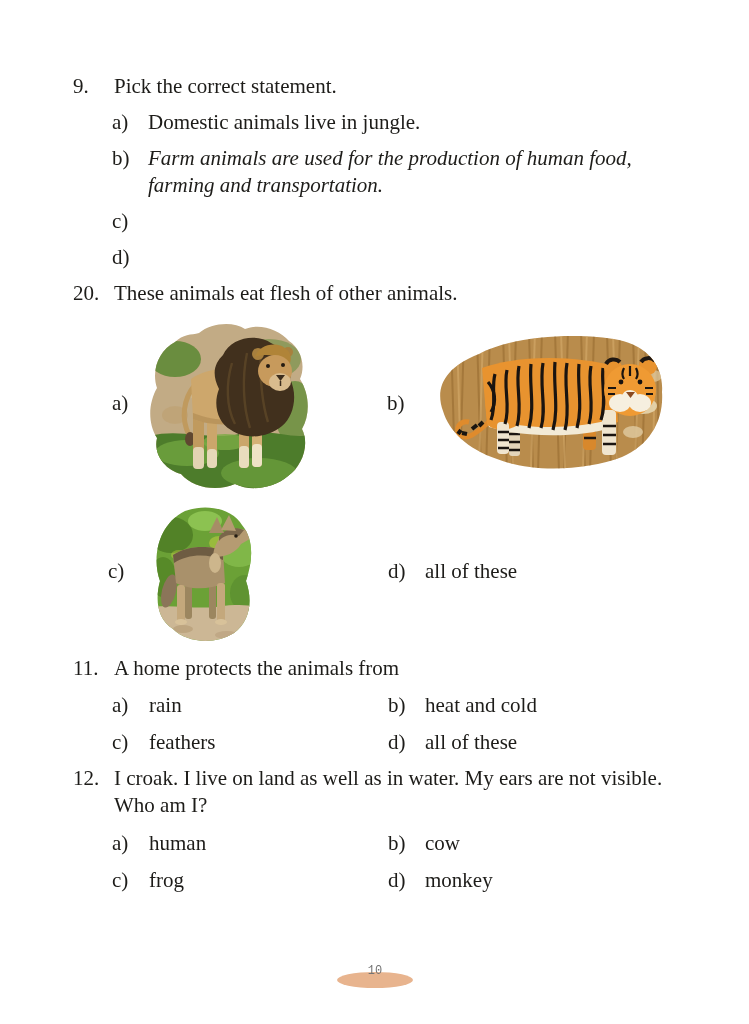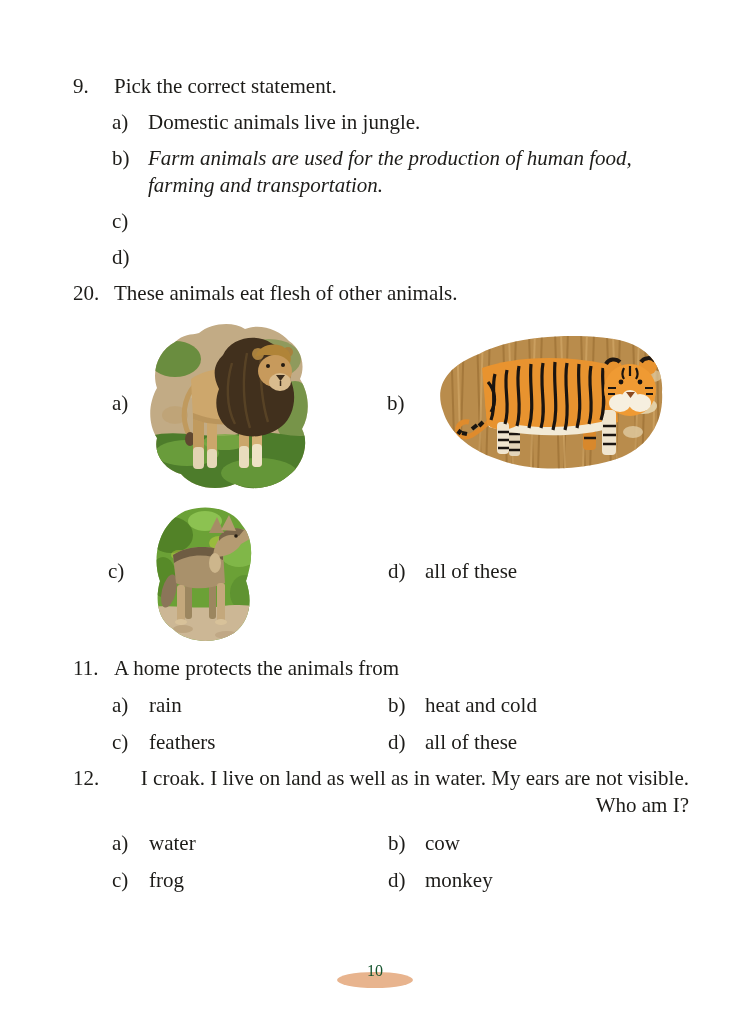--- a/index.html
+++ b/index.html
@@ -11,32 +11,32 @@
   .q { position:absolute; left:73px; width:630px; }
   .q-line { display:flex; align-items:flex-start; }
   .q-num { width:41px; flex:none; }
   .q-text { flex:1; }
   .opt { display:flex; margin:9px 0 0 39px; }
   .opt .marker { width:36px; flex:none; }
   .opt-grid-row { display:flex; margin:10px 0 0 39px; }
   .cell { display:flex; width:276px; flex:none; }
   .cell .marker { width:37px; flex:none; }
   .q9-b { max-width:500px;font-style:italic; }
-  .q12-text { max-width:575px;text-align:right; }
+  .q12-text { max-width:575px; }
   .abs { position:absolute; }
   .img-marker { position:absolute; width:40px; }
   .photo { position:absolute; }
   .page-oval {
     position:absolute; left:337px; top:972px; width:76px; height:16px;
     border-radius:50%;
   }
   .page-num {
     position:absolute; left:337px; top:961px; width:76px; text-align:center;
-    font-size:16px; line-height:20px; color:#14532d;
-    font-family:Liberation Serif, serif;
+    font-size:12px; line-height:20px; color:#737373;
+    font-family:Liberation Mono, monospace;
   }
 </style>
 </head>
 <body>
 
 <div class="page">
 
   <section class="q" style="top:73px">
     <div class="q-line">
       <span class="q-num">9.</span>
@@ -294,21 +294,21 @@
   </section>
 
   <section class="q" style="top:765px">
     <div class="q-line">
       <span class="q-num">12.</span>
       <span class="q-text q12-text">I croak. I live on land as well as in water. My ears are not visible. Who am I?</span>
     </div>
     <div class="opt-grid-row" style="margin-top:11px">
       <span class="cell">
         <span class="marker">a)</span>
-        <span>water</span>
+        <span>human</span>
       </span>
       <span class="cell">
         <span class="marker">b)</span>
         <span>cow</span>
       </span>
     </div>
     <div class="opt-grid-row">
       <span class="cell">
         <span class="marker">c)</span>
         <span>frog</span>

